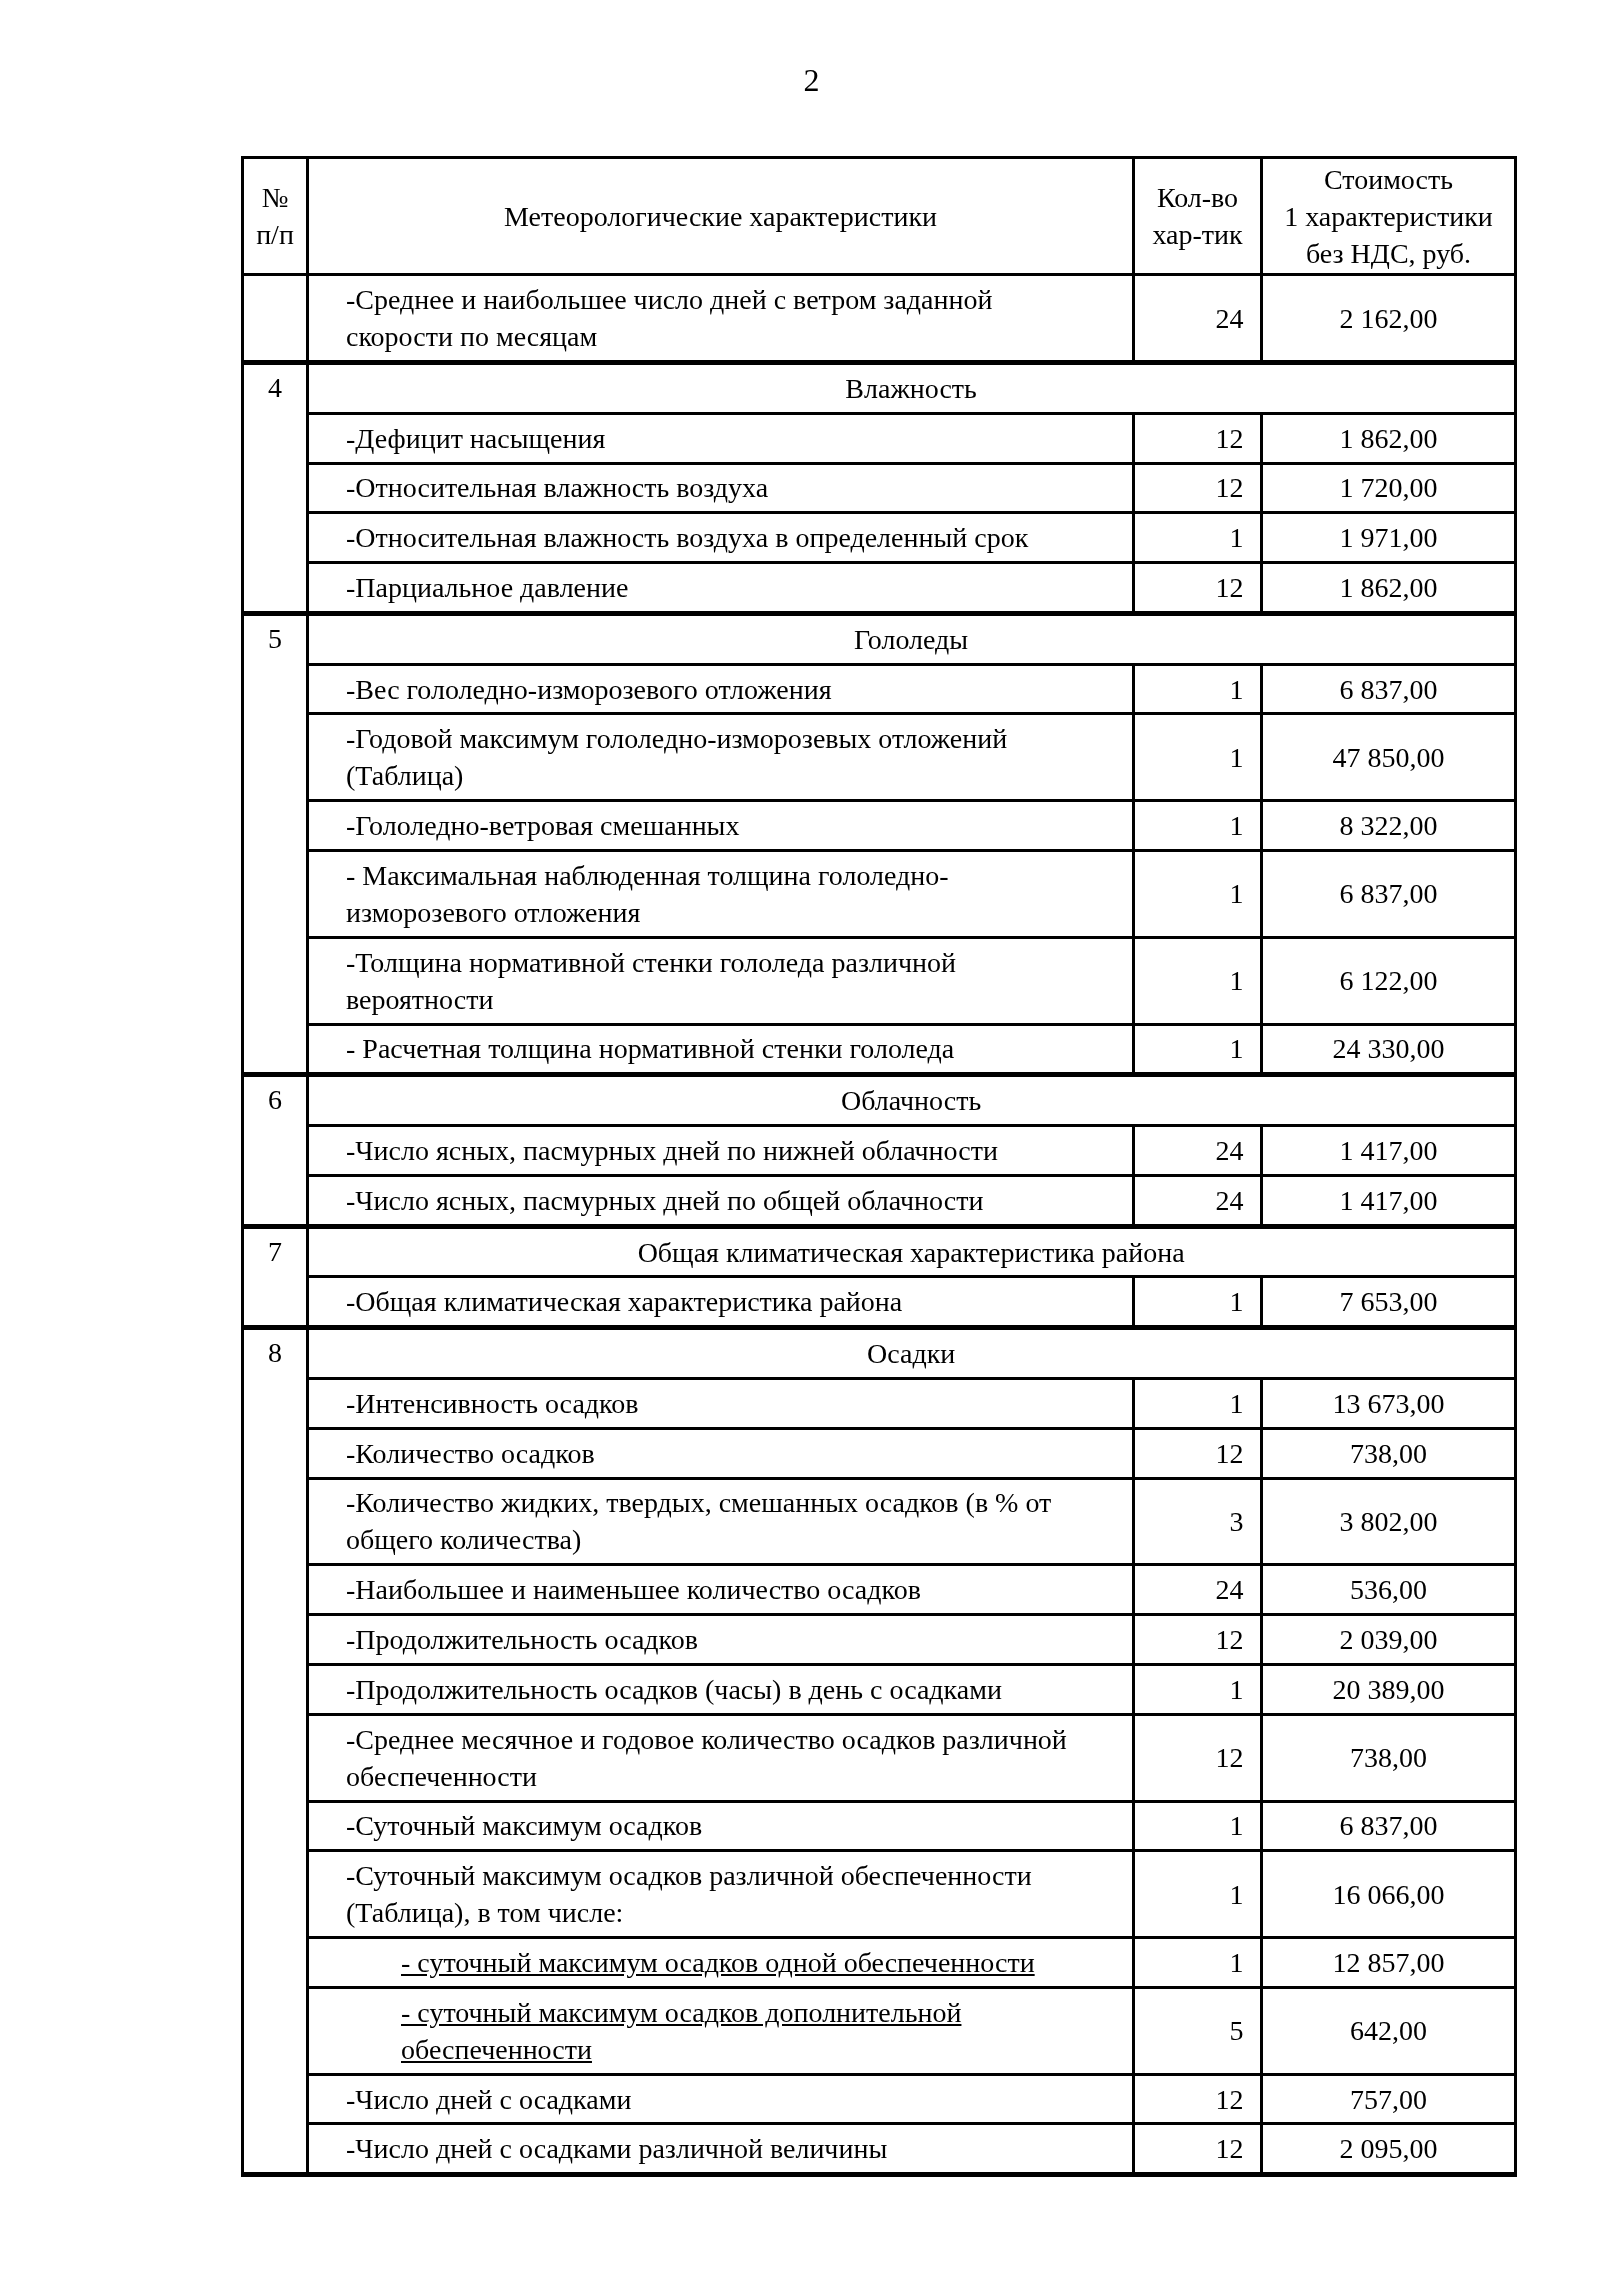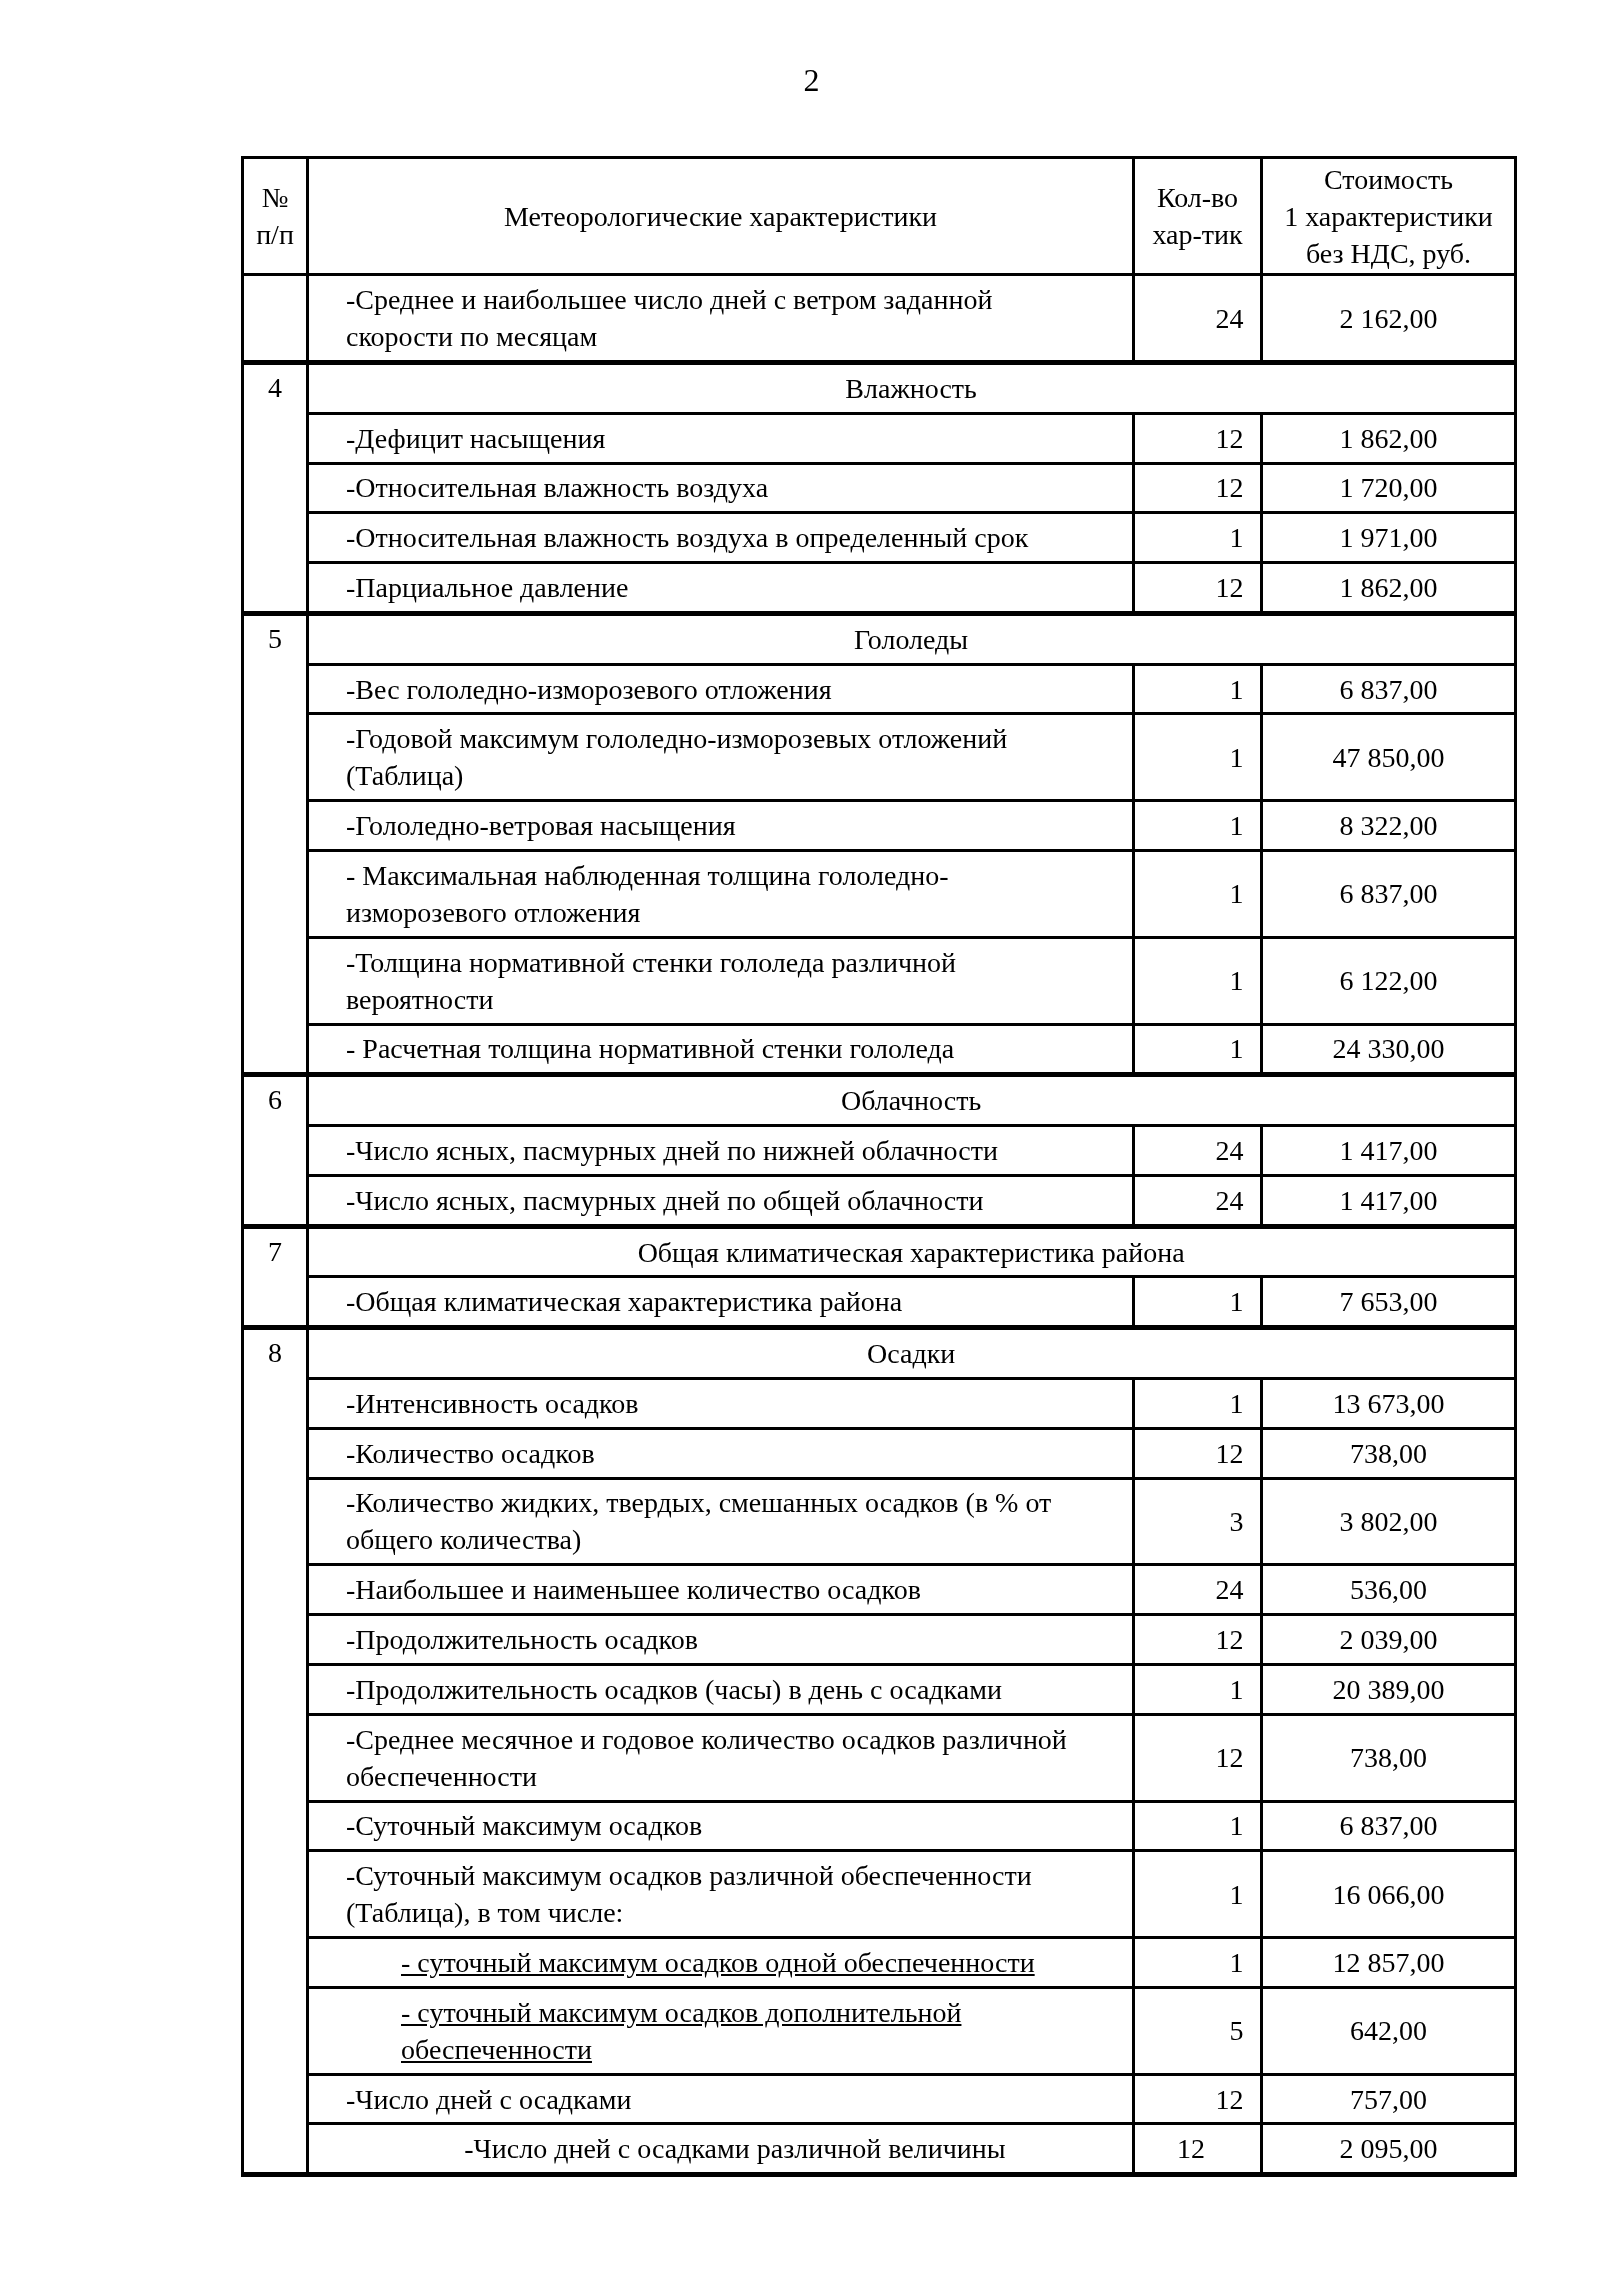--- a/index.html
+++ b/index.html
@@ -68,21 +68,21 @@
     vertical-align: middle;
     padding: 4.9px 6.5px;
   }
   td.section-title-cell {
     text-align: center;
     vertical-align: middle;
     padding: 4.9px 8.2px 4.9px 7.4px;
     white-space: pre-line;
   }
   tr.section-row > td { border-top: 5.7px solid #000; }
-  .met-table tbody tr:last-child > td { border-bottom: 5.7px solid #000; text-align: center; }
+  .met-table tbody tr:last-child > td { border-bottom: 5.7px solid #000; }
 </style>
 </head>
 <body>
 
 <div class="page">
   <div class="page-number">2</div>
 
   <table class="met-table">
     <colgroup>
       <col style="width:65px">
@@ -143,21 +143,21 @@
           <td class="qty-cell">1</td>
           <td class="price-cell">6 837,00</td>
         </tr>
         <tr class="detail-row">
           <td class="char-cell">-Годовой максимум гололедно-изморозевых отложений
 (Таблица)</td>
           <td class="qty-cell">1</td>
           <td class="price-cell">47 850,00</td>
         </tr>
         <tr class="detail-row">
-          <td class="char-cell">-Гололедно-ветровая насыщения</td>
+          <td class="char-cell">-Гололедно-ветровая смешанных</td>
           <td class="qty-cell">1</td>
           <td class="price-cell">8 322,00</td>
         </tr>
         <tr class="detail-row">
           <td class="char-cell">- Максимальная наблюденная толщина гололедно-
 изморозевого отложения</td>
           <td class="qty-cell">1</td>
           <td class="price-cell">6 837,00</td>
         </tr>
         <tr class="detail-row">

